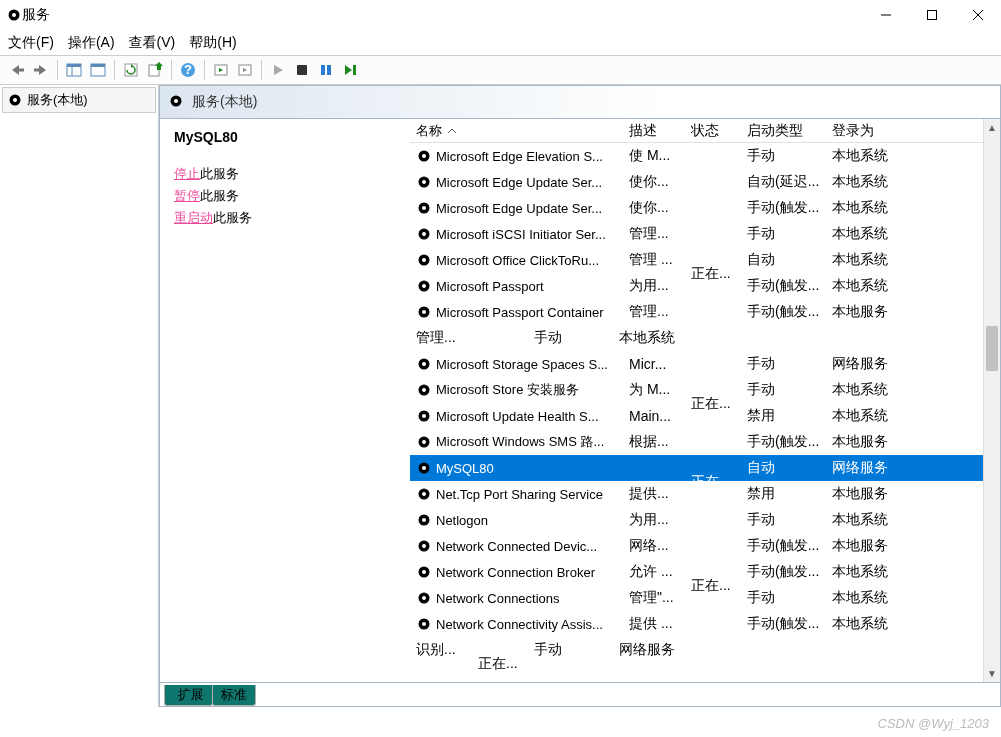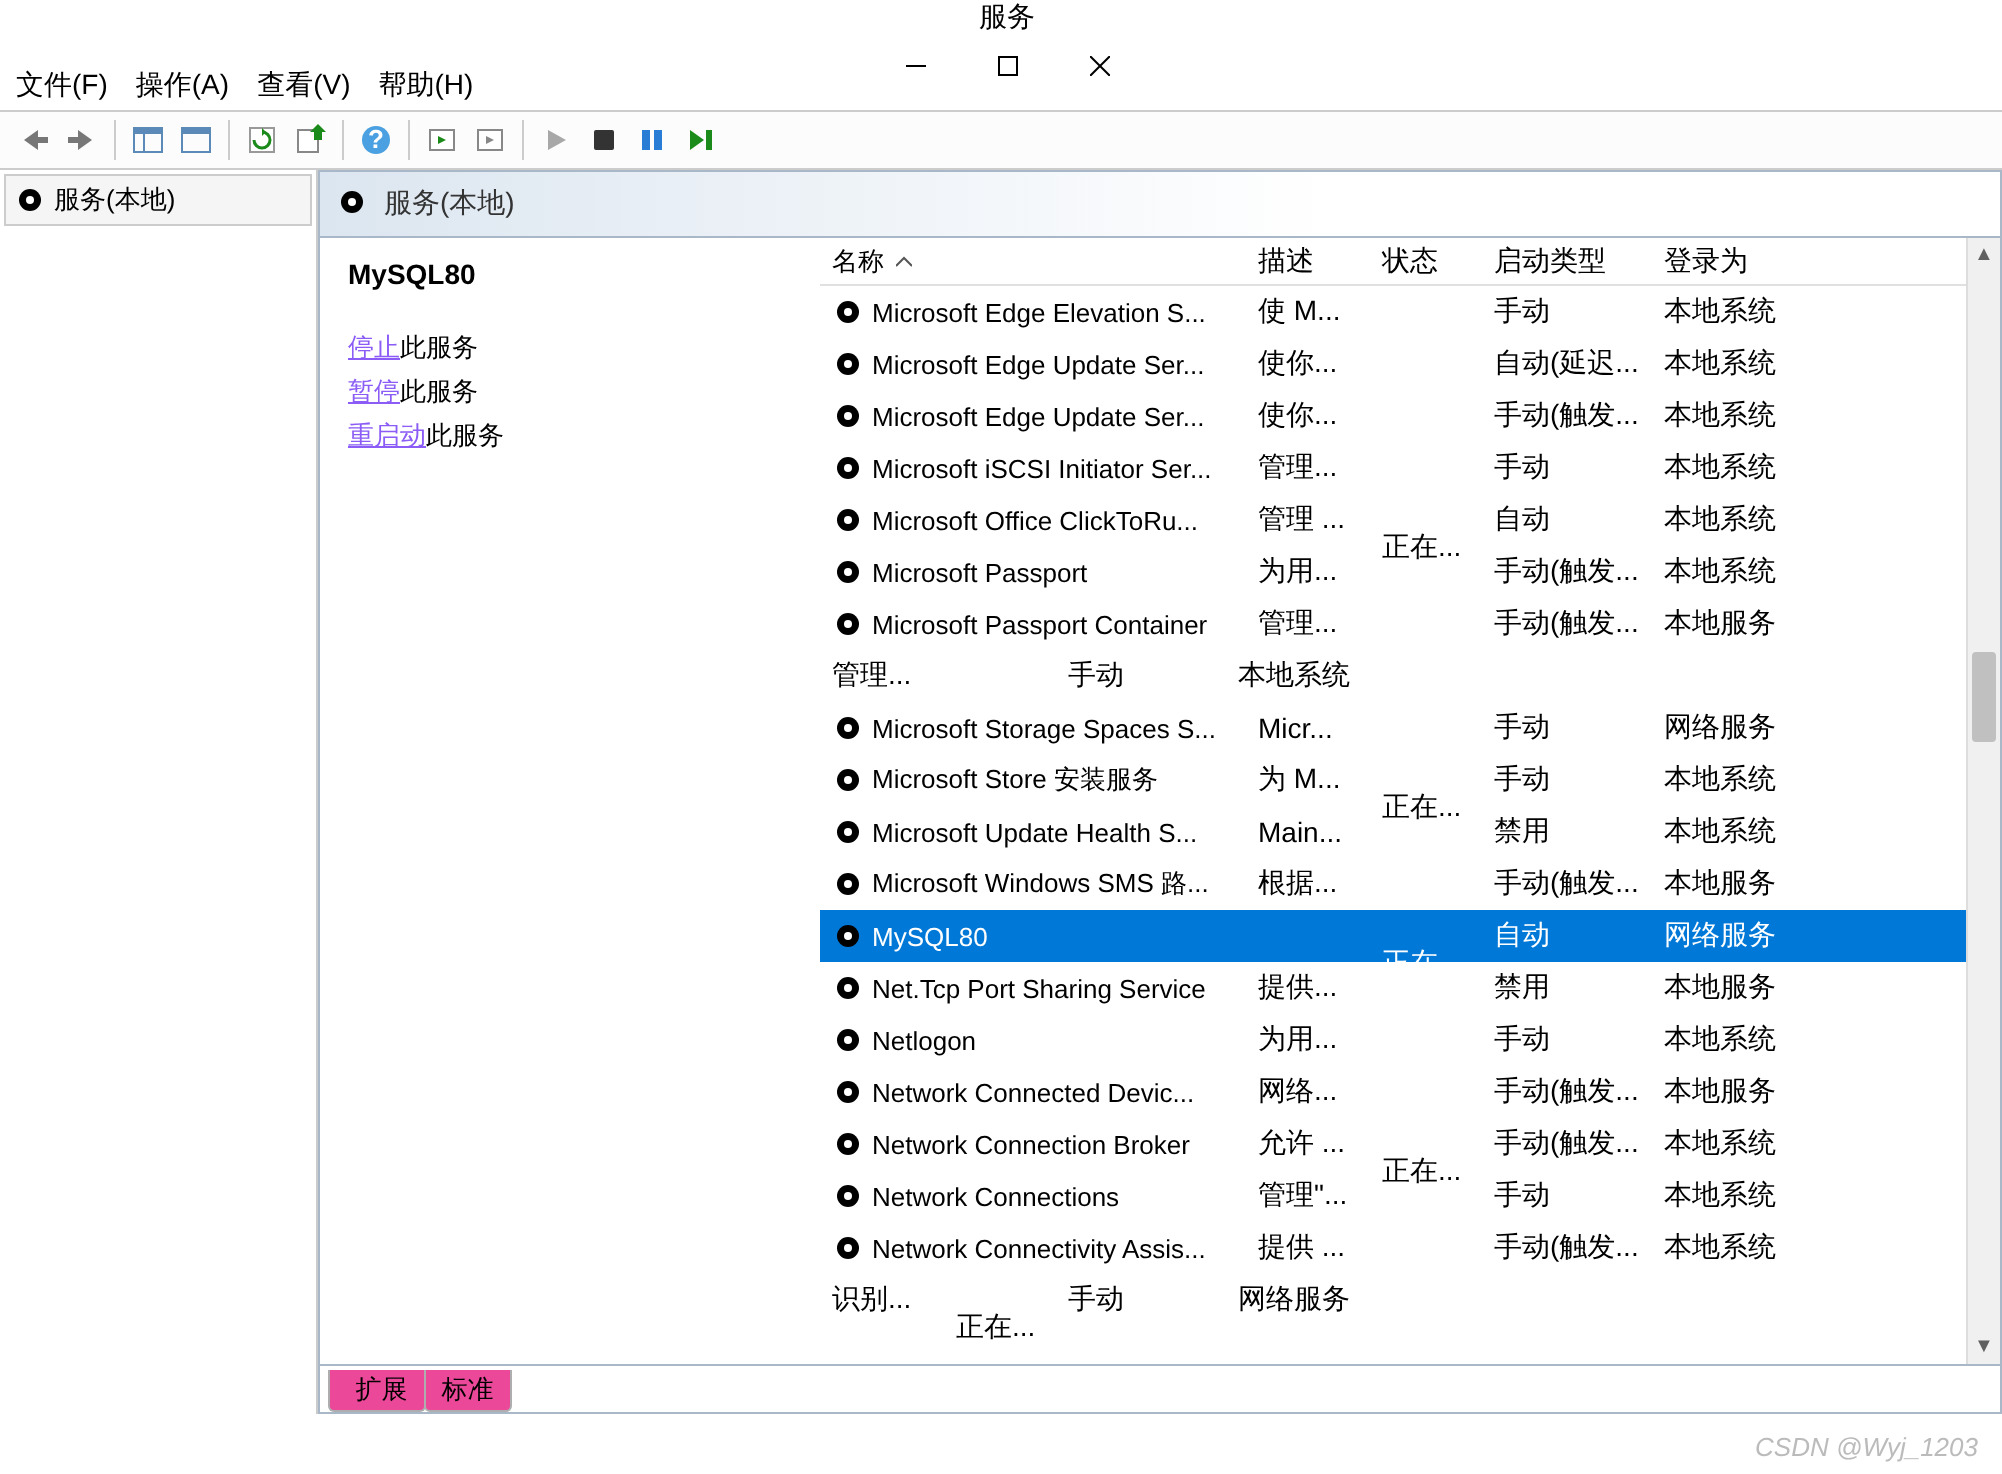--- a/index.html
+++ b/index.html
@@ -1,55 +1,55 @@
 <!DOCTYPE html>
 <html><head>
 <meta charset="utf-8">
 <style>
   * { box-sizing: border-box; font-family: "Segoe UI", "Microsoft YaHei", sans-serif; font-size: 13px; margin: 0; padding: 0; }
   body { width: 1001px; height: 737px; background: #fff; color: #000; position: relative; }
-  .titlebar { height: 30px; display: flex; align-items: center; padding-left: 6px; flex-direction: column; }
+  .titlebar { height: 30px; display: flex; align-items: center; padding-left: 6px; }
   .titlebar .title { font-size: 14px; flex: 1; }
   .winbtns { display: flex; }
   .winbtn { width: 46px; height: 30px; display: flex; align-items: center; justify-content: center; }
   .menubar { height: 25px; display: flex; align-items: center; padding: 2px 8px; gap: 14px; }
   .menubar span { font-size: 14px; }
   .toolbar { height: 30px; border-top: 1px solid #ccc; border-bottom: 1px solid #ccc; display: flex; align-items: center; padding: 0 6px; gap: 2px; background: #fcfcfc; }
   .tbtn { width: 22px; height: 22px; display: flex; align-items: center; justify-content: center; }
   .sep { width: 1px; height: 20px; background: #ccc; margin: 0 3px; }
   .main { display: flex; height: calc(100% - 30px - 25px - 30px - 30px); }
   .sidebar { width: 159px; border-right: 1px solid #ccc; padding: 2px; }
   .treeitem { padding: 3px 4px; border: 1px solid #ccc; background: #f5f5f5; display: flex; align-items: center; gap: 4px; }
   .content { flex: 1; display: flex; flex-direction: column; }
   .content-header { height: 34px; background: linear-gradient(to right, #dce6f0, #fff 60%); display: flex; align-items: center; padding-left: 8px; gap: 6px; border: 1px solid #a8b8c8; }
   .content-header span.lbl { font-size: 14px; color: #333; }
   .content-body { flex: 1; border: 1px solid #a8b8c8; border-top: none; display: flex; position: relative; overflow: hidden; }
   .details { width: 250px; padding: 10px 14px; }
   .details h2 { font-size: 14px; font-weight: bold; margin-bottom: 20px; }
-  .action-link { color: #8b5cf6; text-decoration: underline; cursor: pointer; }
+  .action-link { color: #ec4899; text-decoration: underline; cursor: pointer; }
   .action-line { font-size: 14px; margin-bottom: 4px; }
   .listwrap { flex: 1; overflow: hidden; position: relative; }
   .cols { display: flex; height: 24px; align-items: center; border-bottom: 1px solid #e0e0e0; }
   .col { padding: 0 6px; font-size: 14px; height: 100%; display: flex; align-items: center; }
   .c-name { width: 213px; }
   .c-desc { width: 62px; }
   .c-status { width: 56px; }
   .c-startup { width: 85px; }
   .c-logon { width: 74px; }
   .rows { overflow-y: hidden; height: calc(100% - 24px); }
   .row { display: flex; height: 26px; align-items: center; }
   .row.selected { background: #0078d7; color: #fff; }
   .cell { padding: 0 6px; font-size: 14px; white-space: nowrap; overflow: hidden; text-overflow: ellipsis; }
   .cell.name { display: flex; align-items: center; gap: 4px; width: 213px; }
   .cell.desc { width: 62px; }
   .cell.status { width: 56px; margin-top: 28px; }
   .cell.startup { width: 85px; }
   .cell.logon { width: 74px; }
   .tabs { height: 24px; border: 1px solid #a8b8c8; border-top: none; display: flex; align-items: flex-end; padding: 0 0 0 4px; background: #fff; }
-  .tab { border: 1px solid #aeaeae; border-top: none; border-radius: 0 0 3px 3px; padding: 1px 8px; font-size: 13px; margin-right: -1px; cursor: pointer; background: #ec4899; }
+  .tab { border: 1px solid #aeaeae; border-top: none; border-radius: 0 0 3px 3px; padding: 1px 8px; font-size: 13px; margin-right: -1px; cursor: pointer; background: #0f766e; }
   .tab.active::before { content: "\\"; margin-right: 2px; font-size: 10px; color: #555; visibility: hidden; }
   .gear-icon { width: 16px; height: 16px; }
   .gear-icon.lg { width: 18px; height: 18px; }
   .footer { position: absolute; bottom: 6px; right: 12px; color: rgba(120,120,120,0.5); font-size: 13px; font-style: italic; }
   .vscroll { position: absolute; right: 0; top: 0; bottom: 0; width: 17px; background: #f0f0f0; border-left: 1px solid #ddd; display: flex; flex-direction: column; align-items: center; }
   .vscroll .arrow { width: 17px; height: 17px; display: flex; align-items: center; justify-content: center; color: #606060; font-size: 10px; }
   .vscroll .track { flex: 1; position: relative; width: 100%; }
   .vscroll .thumb { position: absolute; left: 2px; right: 2px; top: 190px; height: 45px; background: #c0c0c0; border-radius: 2px; }
 </style>
 </head>

